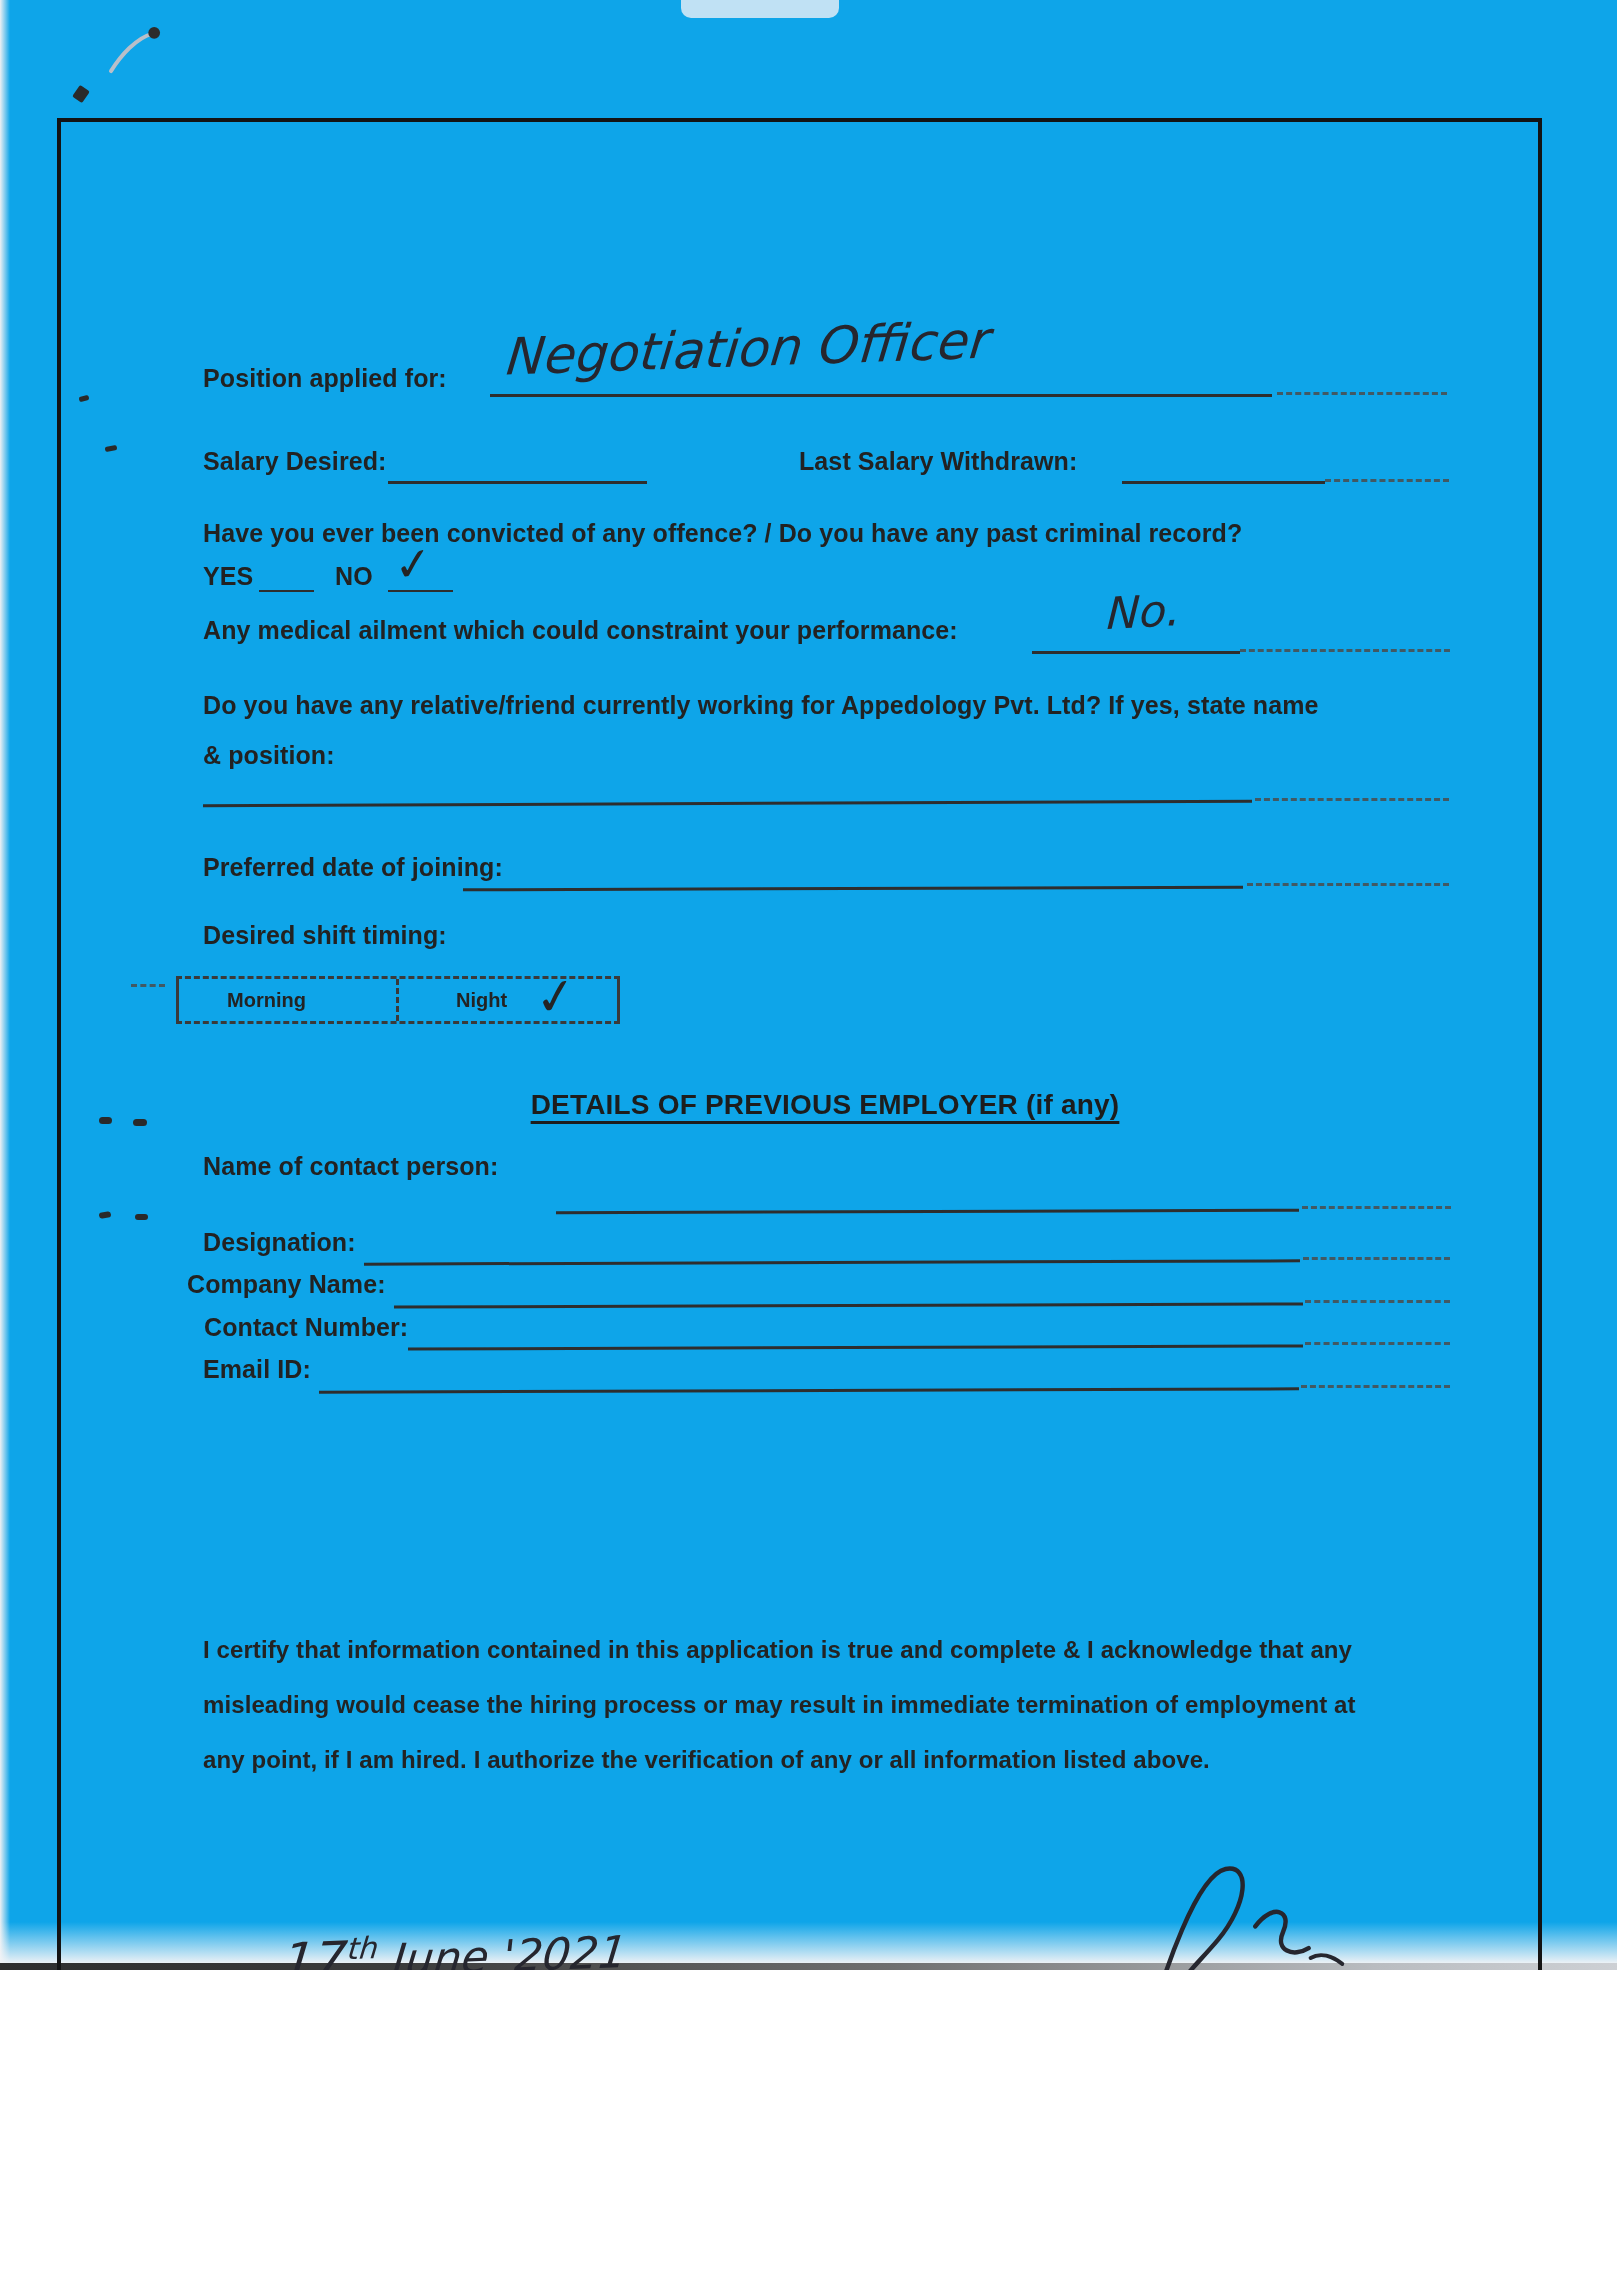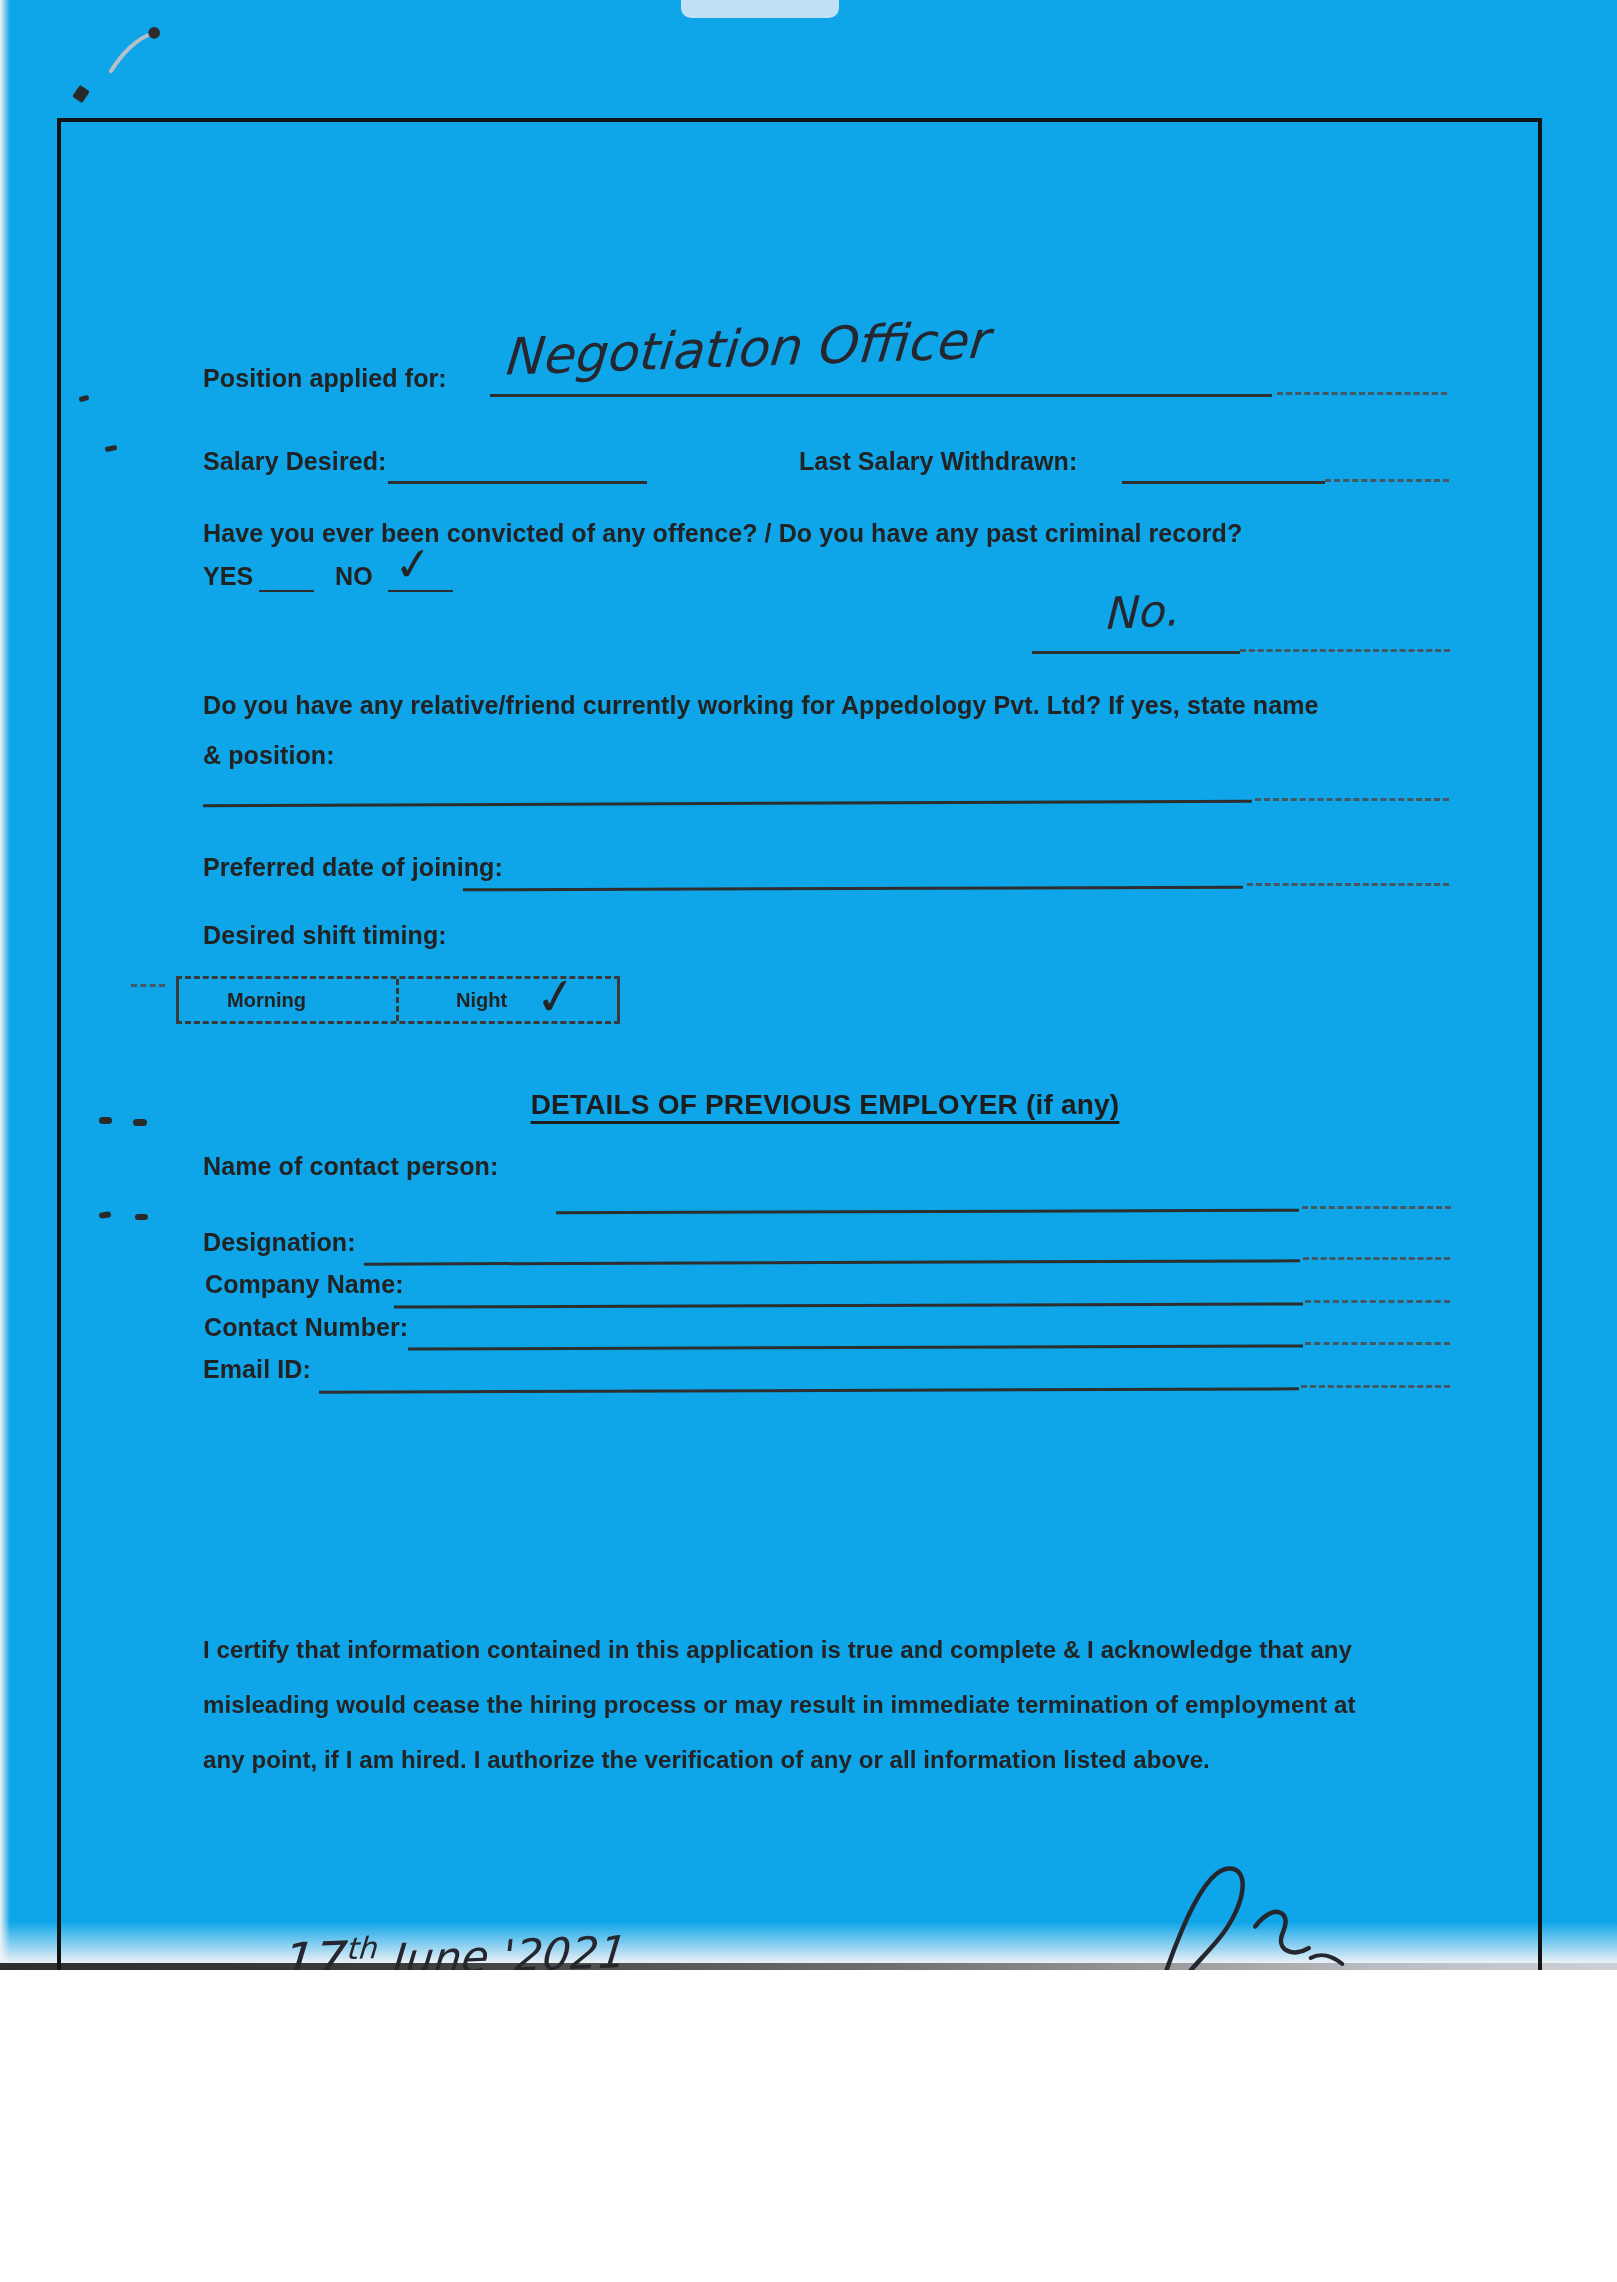--- a/index.html
+++ b/index.html
@@ -84,20 +84,21 @@
   <div class="rule" style="left:1122px;top:481px;width:203px;"></div>
   <div class="rule dashed" style="left:1325px;top:479px;width:124px;"></div>
 
   <div class="lbl" style="left:203px;top:519px;text-align:center;">Have you ever been convicted of any offence? / Do you have any past criminal record?</div>
   <div class="lbl" style="left:203px;top:562px;">YES</div>
   <div class="rule thin" style="left:259px;top:590px;width:55px;"></div>
   <div class="lbl" style="left:335px;top:562px;">NO</div>
   <div class="rule thin" style="left:388px;top:590px;width:65px;"></div>
   <div class="check" style="left:394px;top:537px;font-size:46px;transform:rotate(-6deg);">✓</div>
 
+  <div class="lbl" style="left:203px;top:616px;">Any medical ailment which could constraint your performance:</div>
   <div class="rule" style="left:1032px;top:651px;width:208px;"></div>
   <div class="rule dashed" style="left:1240px;top:649px;width:210px;"></div>
   <div class="hand med" style="left:1107px;top:586px;">No.</div>
 
   <div class="lbl" style="left:203px;top:691px;">Do you have any relative/friend currently working for Appedology Pvt. Ltd? If yes, state name</div>
   <div class="lbl" style="left:203px;top:741px;">&amp; position:</div>
   <div class="rule" style="left:203px;top:802px;width:1049px;transform:rotate(-0.25deg);"></div>
   <div class="rule dashed" style="left:1255px;top:798px;width:194px;"></div>
 
   <div class="lbl" style="left:203px;top:853px;">Preferred date of joining:</div>
@@ -121,21 +122,21 @@
   </div>
 
   <div class="lbl" style="left:203px;top:1152px;">Name of contact person:</div>
   <div class="rule" style="left:556px;top:1210px;width:743px;transform:rotate(-0.2deg);"></div>
   <div class="rule dashed" style="left:1302px;top:1206px;width:149px;"></div>
 
   <div class="lbl" style="left:203px;top:1228px;">Designation:</div>
   <div class="rule" style="left:364px;top:1261px;width:936px;transform:rotate(-0.2deg);"></div>
   <div class="rule dashed" style="left:1303px;top:1257px;width:147px;"></div>
 
-  <div class="lbl" style="left:205px;top:1270px;">Company Name:</div>
+  <div class="lbl" style="left:187px;top:1270px;">Company Name:</div>
   <div class="rule" style="left:394px;top:1304px;width:909px;transform:rotate(-0.2deg);"></div>
   <div class="rule dashed" style="left:1305px;top:1300px;width:145px;"></div>
 
   <div class="lbl" style="left:204px;top:1313px;">Contact Number:</div>
   <div class="rule" style="left:408px;top:1346px;width:895px;transform:rotate(-0.2deg);"></div>
   <div class="rule dashed" style="left:1305px;top:1342px;width:145px;"></div>
 
   <div class="lbl" style="left:203px;top:1355px;">Email ID:</div>
   <div class="rule" style="left:319px;top:1389px;width:980px;transform:rotate(-0.2deg);"></div>
   <div class="rule dashed" style="left:1301px;top:1385px;width:149px;"></div>

